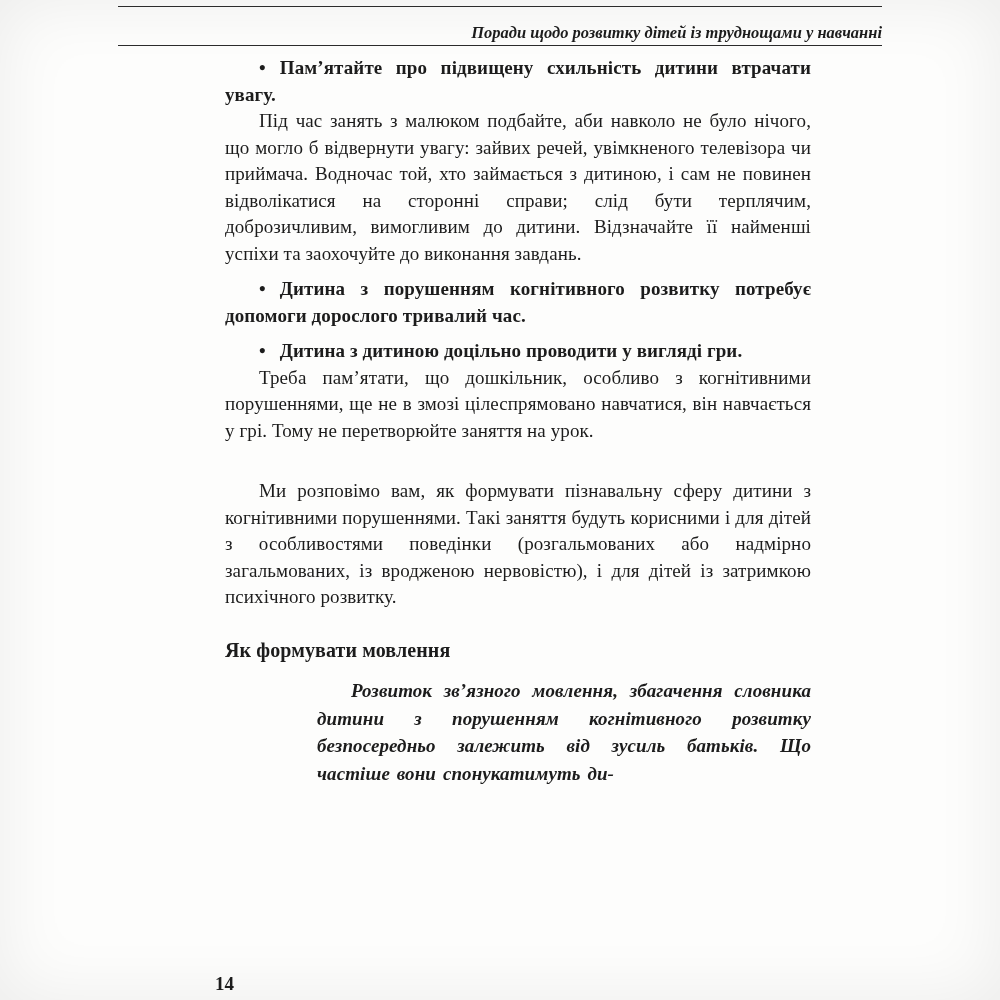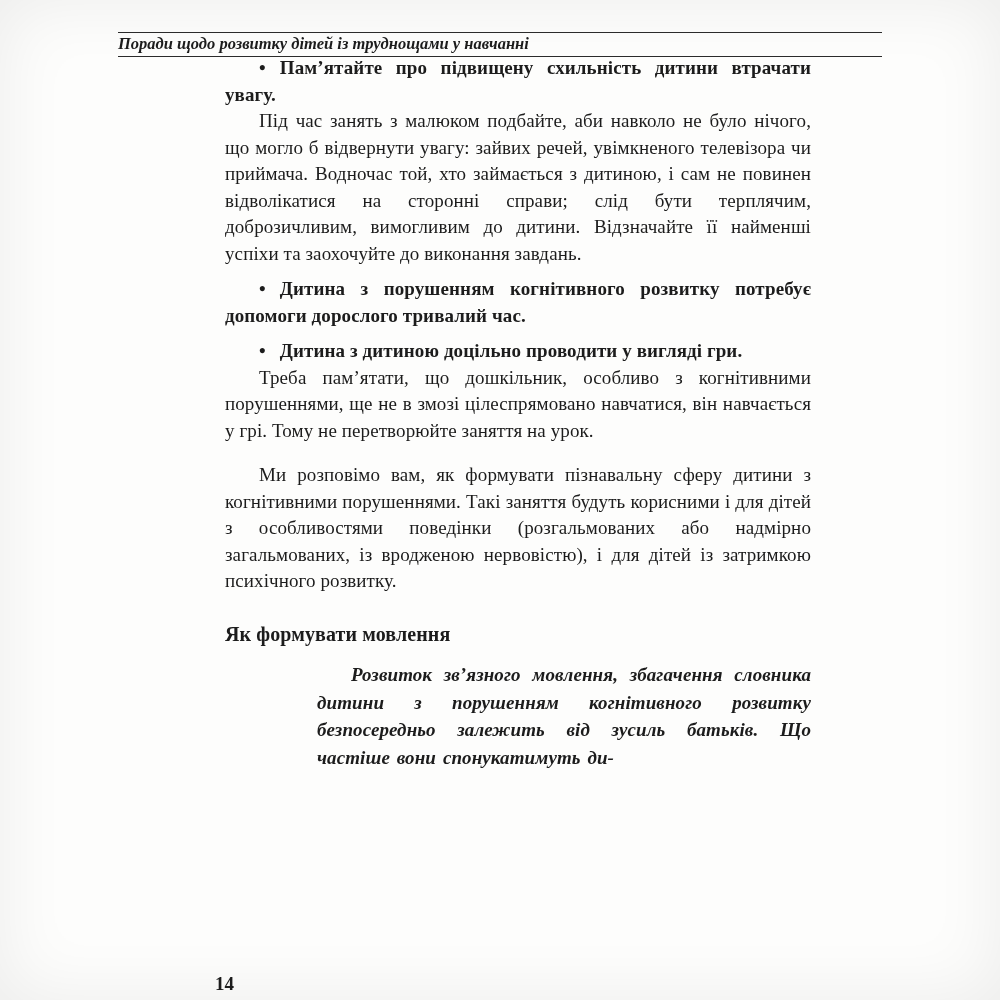--- a/index.html
+++ b/index.html
@@ -15,29 +15,28 @@
     box-shadow: inset 0 0 70px rgba(0,0,0,0.07);
     font-family: "Liberation Serif", serif;
     color: #1c1c1c;
     overflow: hidden;
   }
   .running-header {
     position: absolute;
     top: 6px;
     left: 118px;
     right: 118px;
-    text-align: left;
+    text-align: right;
     font-style: italic;
     font-weight: bold;
     font-size: 16.5px;
     line-height: 20px;
     border-top: 1.6px solid #2b2b2b;
     border-bottom: 1.6px solid #2b2b2b;
-    padding: 1px 0 2px 0;
-    margin-top: 26px;
+    padding: 16px 0 2px 0;
   }
   .body-col {
     position: absolute;
     left: 225px;
     width: 586px;
     top: 46px;
     font-size: 19px;
     line-height: 26.5px;
     text-align: justify;
     letter-spacing: 0.1px;
@@ -51,21 +50,21 @@
     font-weight: bold;
   }
   .para.bullet .rest {
     font-weight: normal;
   }
   .para.bullet .marker {
     padding-right: 14px;
     font-weight: bold;
   }
   .para.spaced {
-    margin-top: 18px;
+    margin-top: 34px;
   }
   .section-heading {
     margin: 26px 0 14px 0;
     text-align: left;
     font-weight: bold;
     font-size: 20px;
     text-indent: 0;
   }
   .quote {
     margin: 0 0 0 92px;

